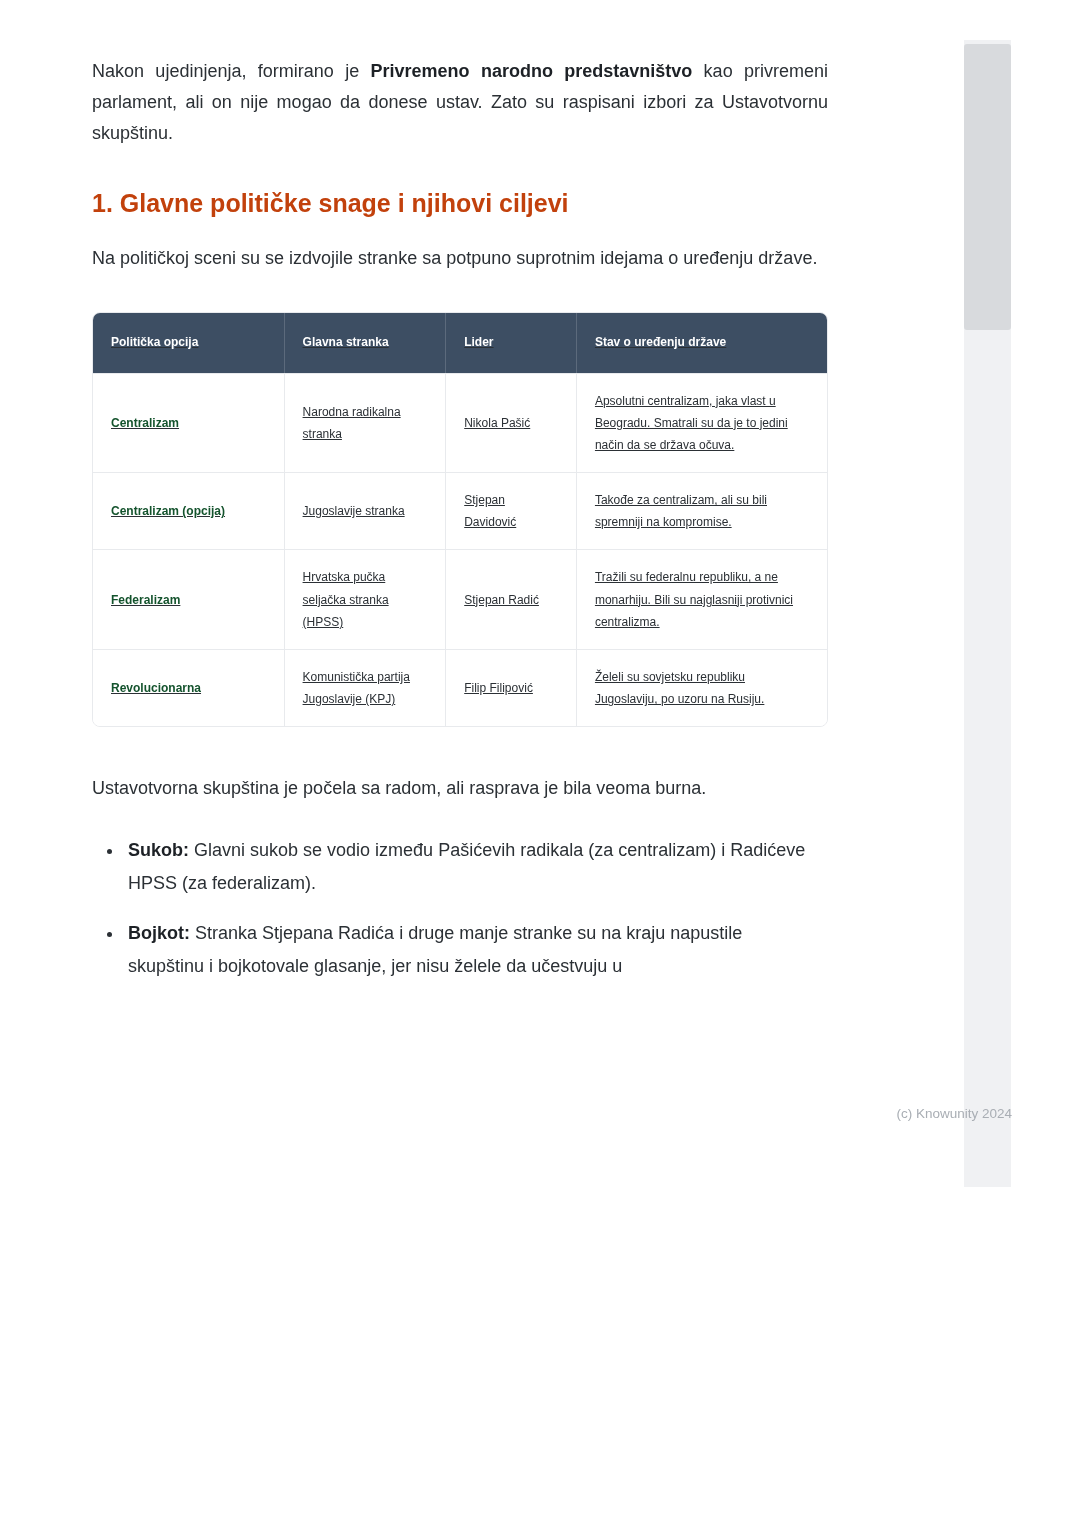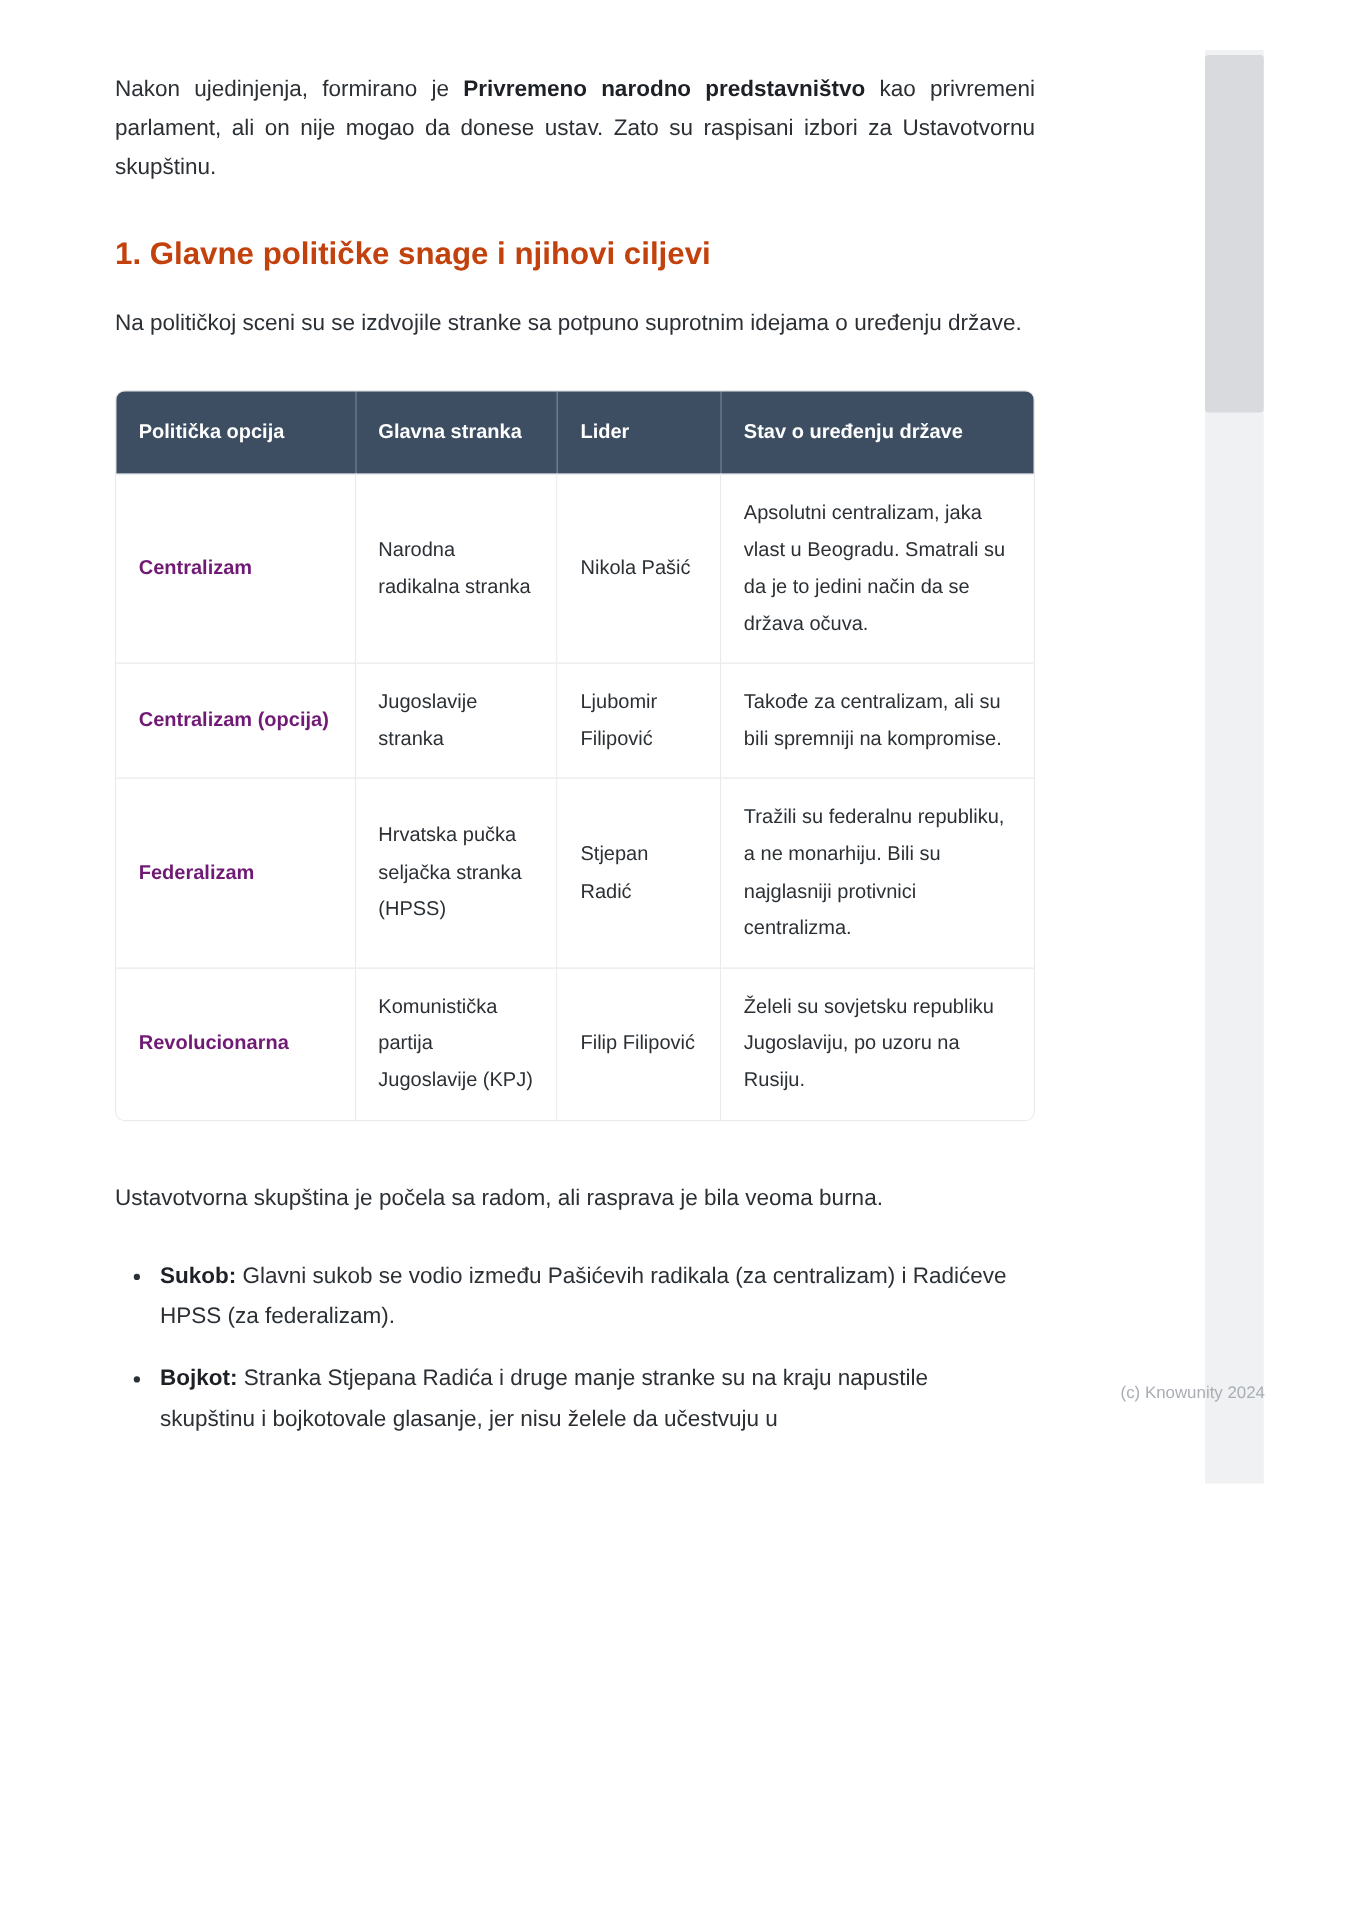--- a/index.html
+++ b/index.html
@@ -39,22 +39,23 @@
   .table-wrap {
     margin: 38px 0 46px 0;
     border: 1px solid #e8eaed;
     border-radius: 8px;
     overflow: hidden;
   }
   table {
     width: 100%;
     border-collapse: separate;
     border-spacing: 0;
-    font-size: 16px;
+    font-size: 12px;
     color: #2b3035;
+    text-decoration: underline;
   }
   th {
     background: #3d4e63;
     color: #ffffff;
     font-weight: 600;
     text-align: left;
     padding: 20px 18px;
     line-height: 1.6;
     vertical-align: middle;
     border-right: 1px solid rgba(255,255,255,0.16);
@@ -62,21 +63,21 @@
   th:last-child { border-right: none; }
   td {
     padding: 16px 18px;
     vertical-align: middle;
     line-height: 1.85;
     background: #ffffff;
     border-right: 1px solid #e8eaed;
     border-top: 1px solid #e8eaed;
   }
   td:last-child { border-right: none; margin-top: 30px; }
-  .cell-option { font-weight: 700; color: #701a75; margin-top: 28px; }
+  .cell-option { font-weight: 700; color: #14532d; margin-top: 28px; }
   ul.bullets {
     margin: 30px 0 0 0;
     padding: 0 0 0 32px;
     list-style: disc outside;
   }
   ul.bullets li {
     margin: 0 12px 18px 0;
     line-height: 1.8;
     padding-left: 4px;
   }
@@ -137,21 +138,21 @@
         <tbody>
           <tr>
             <td class="cell-option">Centralizam</td>
             <td>Narodna radikalna stranka</td>
             <td>Nikola Pašić</td>
             <td>Apsolutni centralizam, jaka vlast u Beogradu. Smatrali su da je to jedini način da se država očuva.</td>
           </tr>
           <tr>
             <td class="cell-option">Centralizam (opcija)</td>
             <td>Jugoslavije stranka</td>
-            <td>Ljubomir Filipović</td>
+            <td>Stjepan Davidović</td>
             <td>Takođe za centralizam, ali su bili spremniji na kompromise.</td>
           </tr>
           <tr>
             <td class="cell-option">Federalizam</td>
             <td>Hrvatska pučka seljačka stranka (HPSS)</td>
             <td>Stjepan Radić</td>
             <td>Tražili su federalnu republiku, a ne monarhiju. Bili su najglasniji protivnici centralizma.</td>
           </tr>
           <tr>
             <td class="cell-option">Revolucionarna</td>

